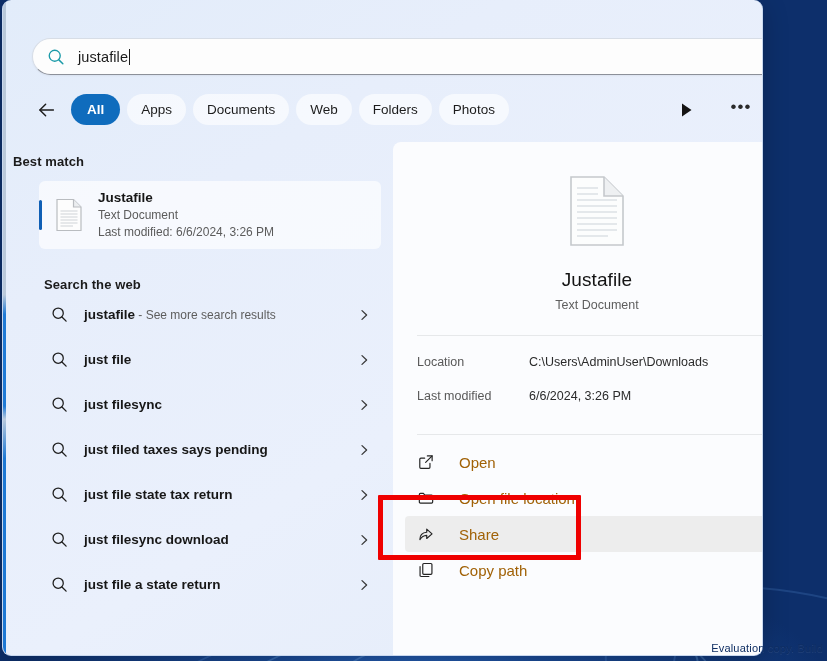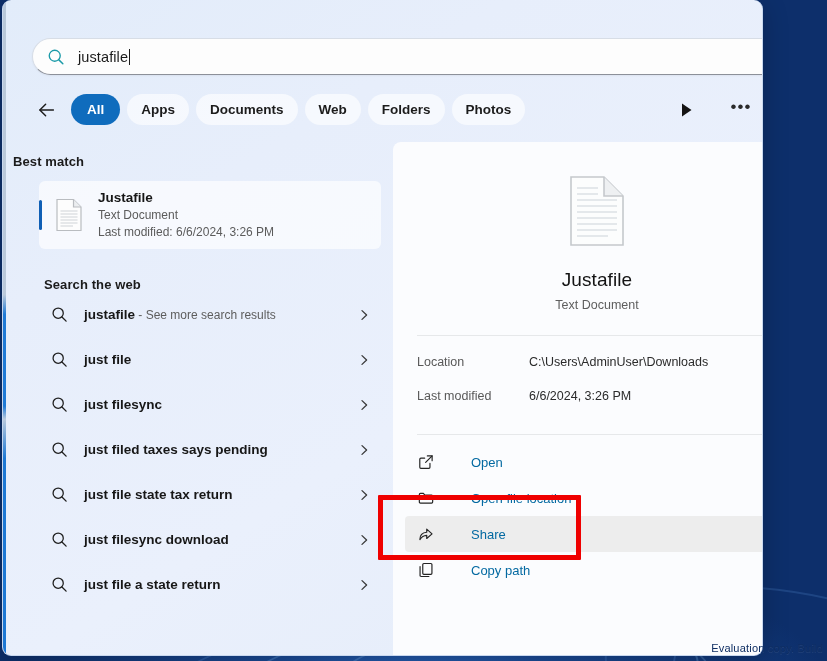--- a/index.html
+++ b/index.html
@@ -114,21 +114,20 @@
     height: 31px;
     padding: 0 14px;
     display: flex; align-items: center; justify-content: center;
     border-radius: 16px;
     font-size: 13.5px;
     color: #1c1c1c;
     background: rgba(255,255,255,0.62);
     margin-right: 7px;
     white-space: nowrap;
     font-family: "Liberation Sans", sans-serif;
-    font-weight: bold;
   }
   .tab.active {
     background: #0f6cbd;
     color: #ffffff;
     font-weight: 600;
     padding: 0 16px;
   }
   #tab-spacer { flex: 1 1 auto; }
   #play-icon { width: 20px; height: 20px; margin-right: 32px; flex: 0 0 20px; }
   #ellipsis-btn {
@@ -217,21 +216,21 @@
   .action-row {
     display: flex; align-items: center;
     height: 36px;
     margin: 0 12px;
     padding-left: 12px;
     border-radius: 4px;
   }
   .action-row.hover { background: #ededed; }
   .action-row .act-icon { width: 18px; height: 18px; flex: 0 0 18px; }
   .action-row .act-label {
-    margin-left: 36px; font-size: 13px; color: #0369a1;
+    margin-left: 24px; font-size: 15px; color: #a16207;
     font-family: "Liberation Sans", sans-serif;
   }
   #actions-block { margin-top: 9px; }
 
   
   #annotation-box {
     position: absolute;
     left: 375px; top: 495px;
     width: 203px; height: 65px;
     border: 5px solid #ef0000;

